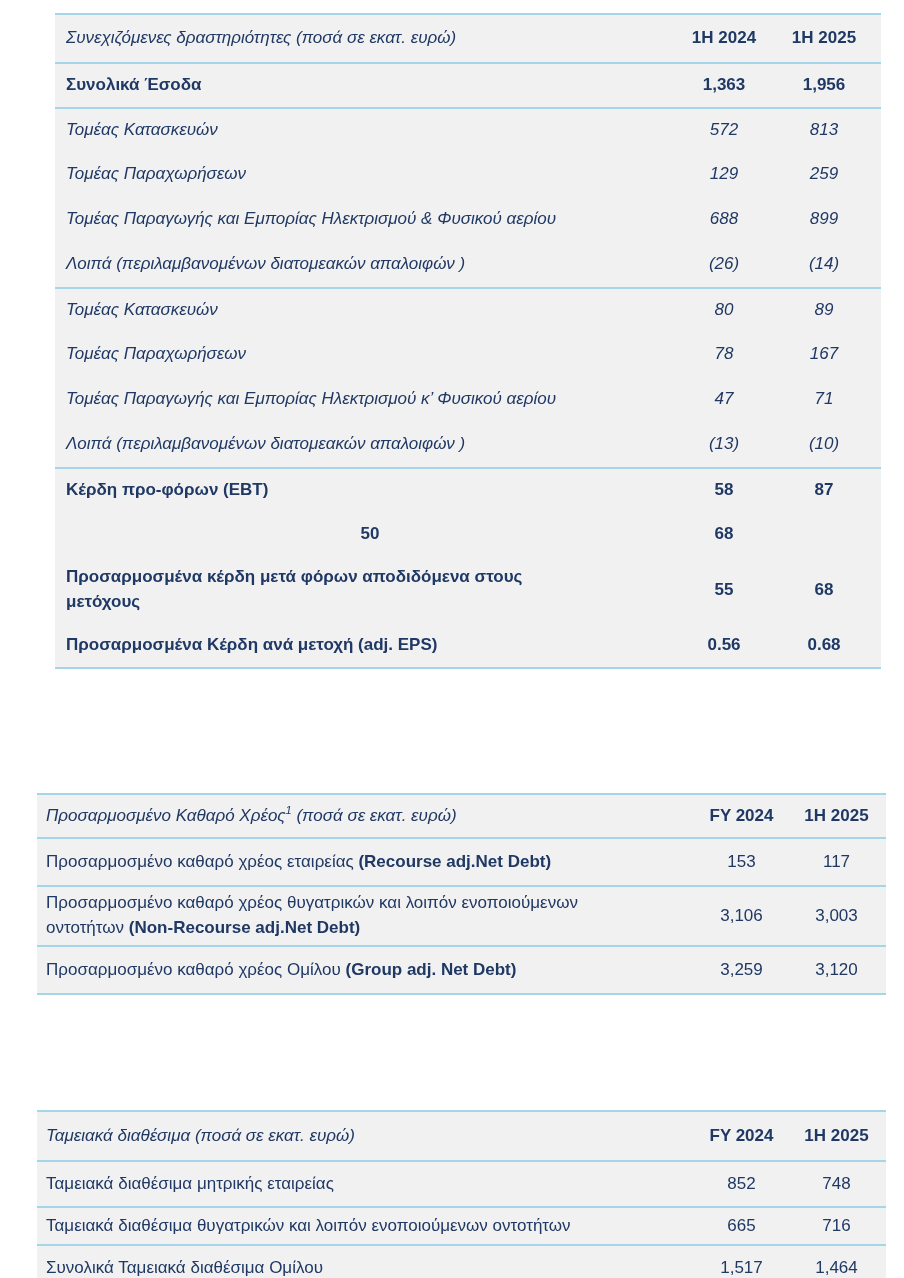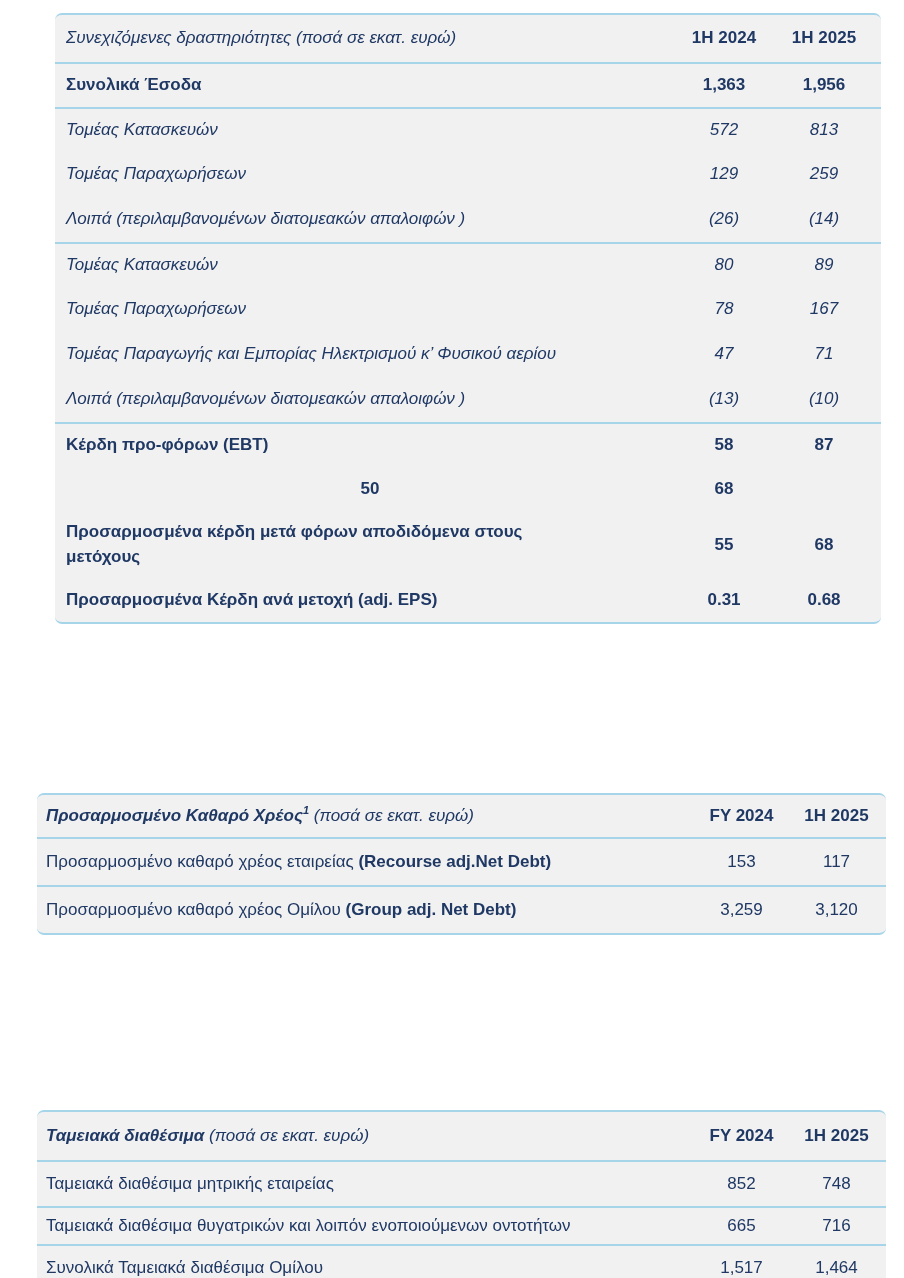--- a/index.html
+++ b/index.html
@@ -10,21 +10,20 @@
     color:#1f3864;
     position:relative;
   }
   .tbl {
     position:absolute;
     background:#f1f1f1;
     border-top:2px solid #a6d5ea;
     border-bottom:2px solid #a6d5ea;
     font-size:17px;
     line-height:1.45;
-    border-radius:7px;
   }
   .row { display:grid; align-items:center; }
   .row.sep { border-top:2px solid #a6d5ea; }
 
   
   .t1 { left:55px; top:13px; width:826px; }
   .t1 .row { grid-template-columns:1fr 100px 100px; padding:0 7px 0 11px; height:45px; }
   .t1 .row.hdr  { height:47px; }
   .t1 .row.tall { height:66px; }
   .t1 .row.last { height:44px; }
@@ -39,21 +38,21 @@
   .t2 .row.r1  { height:48px; }
   .t2 .row.r2  { height:60px; }
   .t2 .row.r3  { height:48px; }
   .t3 .row.hdr { height:48px; }
   .t3 .row.r1  { height:46px; }
   .t3 .row.r2  { height:38px; }
   .t3 .row.r3  { height:47px; }
 
   .b   { font-weight:bold; }
   .it  { font-style:italic; }
-  .bit { font-weight:bold; font-style:italic; }
+  .bit { font-weight:normal; font-style:italic; }
   .pre { white-space:pre-line; }
   sup  { font-size:11px; line-height:0; }
 </style>
 </head>
 <body>
 
 <div class="tbl t1">
   <div class="row hdr">
     <div class="it">Συνεχιζόμενες δραστηριότητες (ποσά σε εκατ. ευρώ)</div>
     <div class="num b">1H 2024</div>
@@ -67,20 +66,25 @@
   </div>
   <div class="row sep">
     <div class="it">Τομέας Κατασκευών</div>
     <div class="num it">572</div>
     <div class="num it">813</div>
   </div>
   <div class="row">
     <div class="it">Τομέας Παραχωρήσεων</div>
     <div class="num it">129</div>
     <div class="num it">259</div>
+  </div>
+  <div class="row">
+    <div class="it">Τομέας Παραγωγής και Εμπορίας Ηλεκτρισμού &amp; Φυσικού αερίου</div>
+    <div class="num it">688</div>
+    <div class="num it">899</div>
   </div>
   <div class="row">
     <div class="it">Λοιπά (περιλαμβανομένων διατομεακών απαλοιφών )</div>
     <div class="num it">(26)</div>
     <div class="num it">(14)</div>
   </div>
 
   <div class="row sep">
     <div class="it">Τομέας Κατασκευών</div>
     <div class="num it">80</div>
@@ -112,37 +116,43 @@
     <div class="num b">68</div>
   </div>
   <div class="row tall">
     <div class="b pre">Προσαρμοσμένα κέρδη μετά φόρων αποδιδόμενα στους
 μετόχους</div>
     <div class="num b">55</div>
     <div class="num b">68</div>
   </div>
   <div class="row last">
     <div class="b">Προσαρμοσμένα Κέρδη ανά μετοχή (adj. EPS)</div>
-    <div class="num b">0.31</div>
+    <div class="num b">0.56</div>
     <div class="num b">0.68</div>
   </div>
 </div>
 
 <div class="tbl t2">
   <div class="row hdr">
     <div>
       <span class="bit">Προσαρμοσμένο Καθαρό Χρέος</span><sup class="bit">1</sup><span class="it"> (ποσά σε εκατ. ευρώ)</span>
     </div>
     <div class="num b">FY 2024</div>
     <div class="num b">1H 2025</div>
   </div>
   <div class="row sep r1">
     <div class="pre"><span>Προσαρμοσμένο καθαρό χρέος εταιρείας </span><span class="b">(Recourse adj.Net Debt)</span></div>
     <div class="num">153</div>
     <div class="num">117</div>
+  </div>
+  <div class="row sep r2">
+    <div class="pre"><span>Προσαρμοσμένο καθαρό χρέος θυγατρικών και λοιπόν ενοποιούμενων
+οντοτήτων </span><span class="b">(Non-Recourse adj.Net Debt)</span></div>
+    <div class="num">3,106</div>
+    <div class="num">3,003</div>
   </div>
   <div class="row sep r3">
     <div class="pre"><span>Προσαρμοσμένο καθαρό χρέος Ομίλου </span><span class="b">(Group adj. Net Debt)</span></div>
     <div class="num">3,259</div>
     <div class="num">3,120</div>
   </div>
 </div>
 
 <div class="tbl t3">
   <div class="row hdr">

